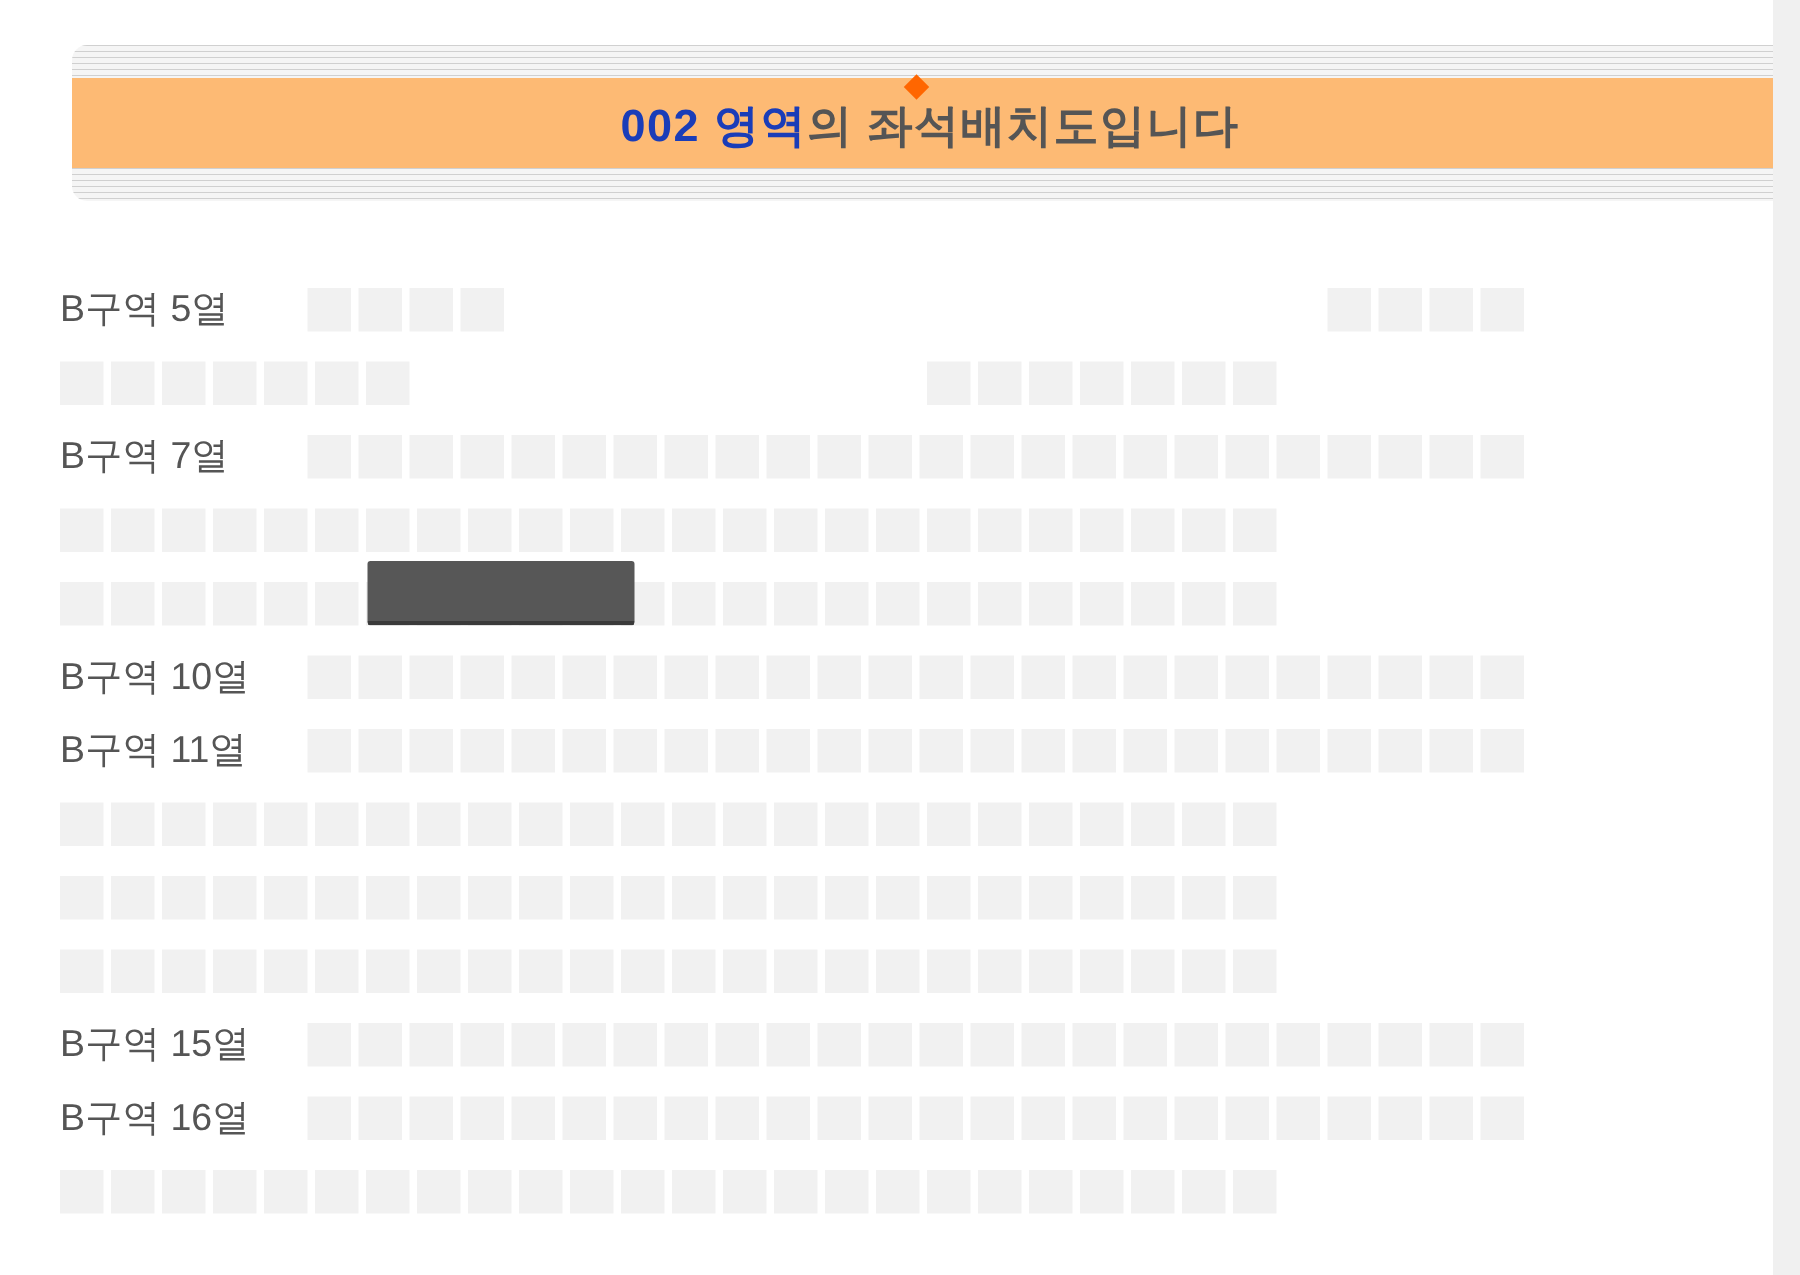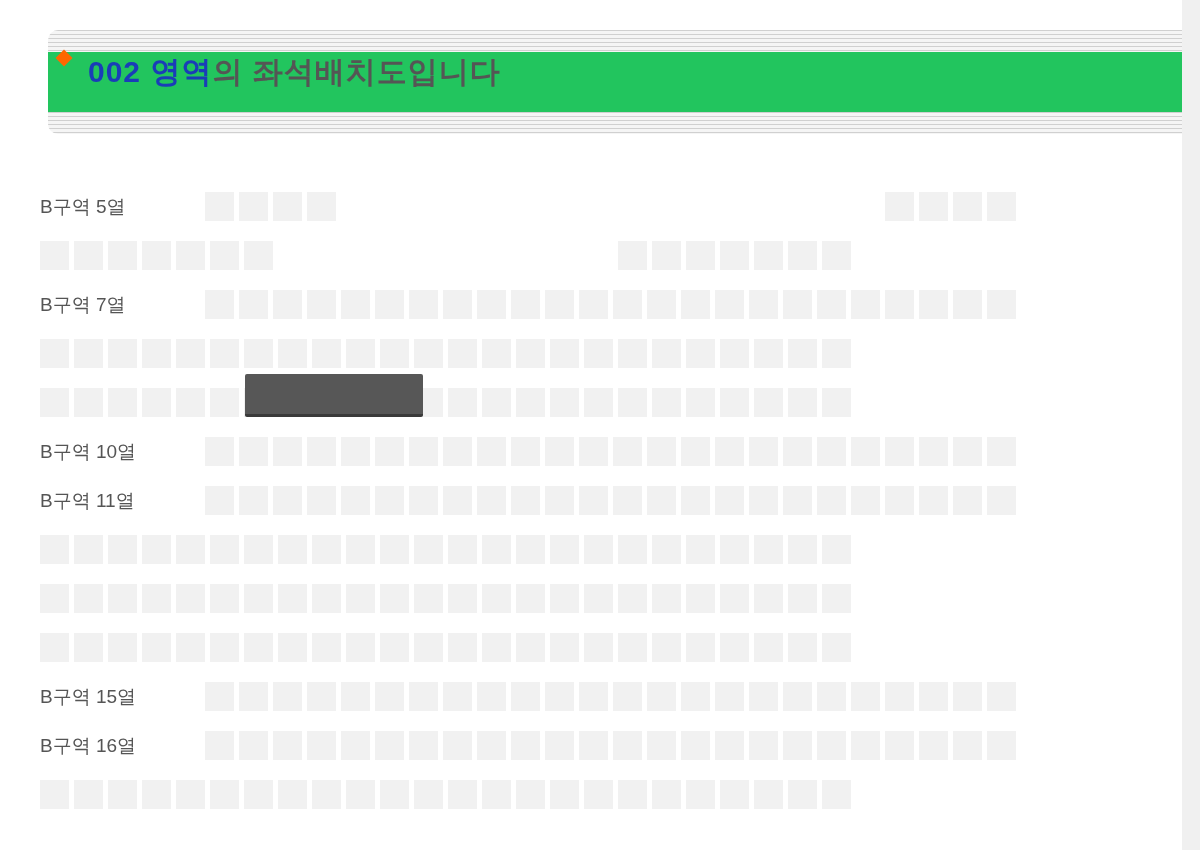--- a/index.html
+++ b/index.html
@@ -27,24 +27,26 @@
       height: 22px;
       background: repeating-linear-gradient(
         to bottom,
         #d0d0d0 0px, #d0d0d0 1px,
         #f5f5f5 1px, #f5f5f5 4px
       );
     }
     .band-lines.top { border-top-left-radius: 10px; }
     .band-lines.bottom { border-bottom-left-radius: 10px; }
     .title-bar {
-      background: #22c55e;
+      background: #fdba74;
       height: 60px;
       display: flex;
+      align-items: center;
       padding-left: 10px;
+      flex-direction: column;
     }
     .diamond-icon {
       width: 12px;
       height: 12px;
       transform: rotate(45deg);
       background: #ff6600;
       margin-right: 18px;
       flex-shrink: 0;
     }
     .title-text {
@@ -62,21 +64,21 @@
       width: 990px;
     }
     .seat-row {
       display: flex;
       align-items: center;
       height: 49px;
       position: relative;
     }
     .row-label {
       width: 165px;
-      font-size: 19px;
+      font-size: 25px;
       color: #555;
       flex-shrink: 0;
       line-height: 1;
       white-space: nowrap;
     }
     .seats-container {
       display: flex;
       gap: 5px;
       width: 820px;
     }

